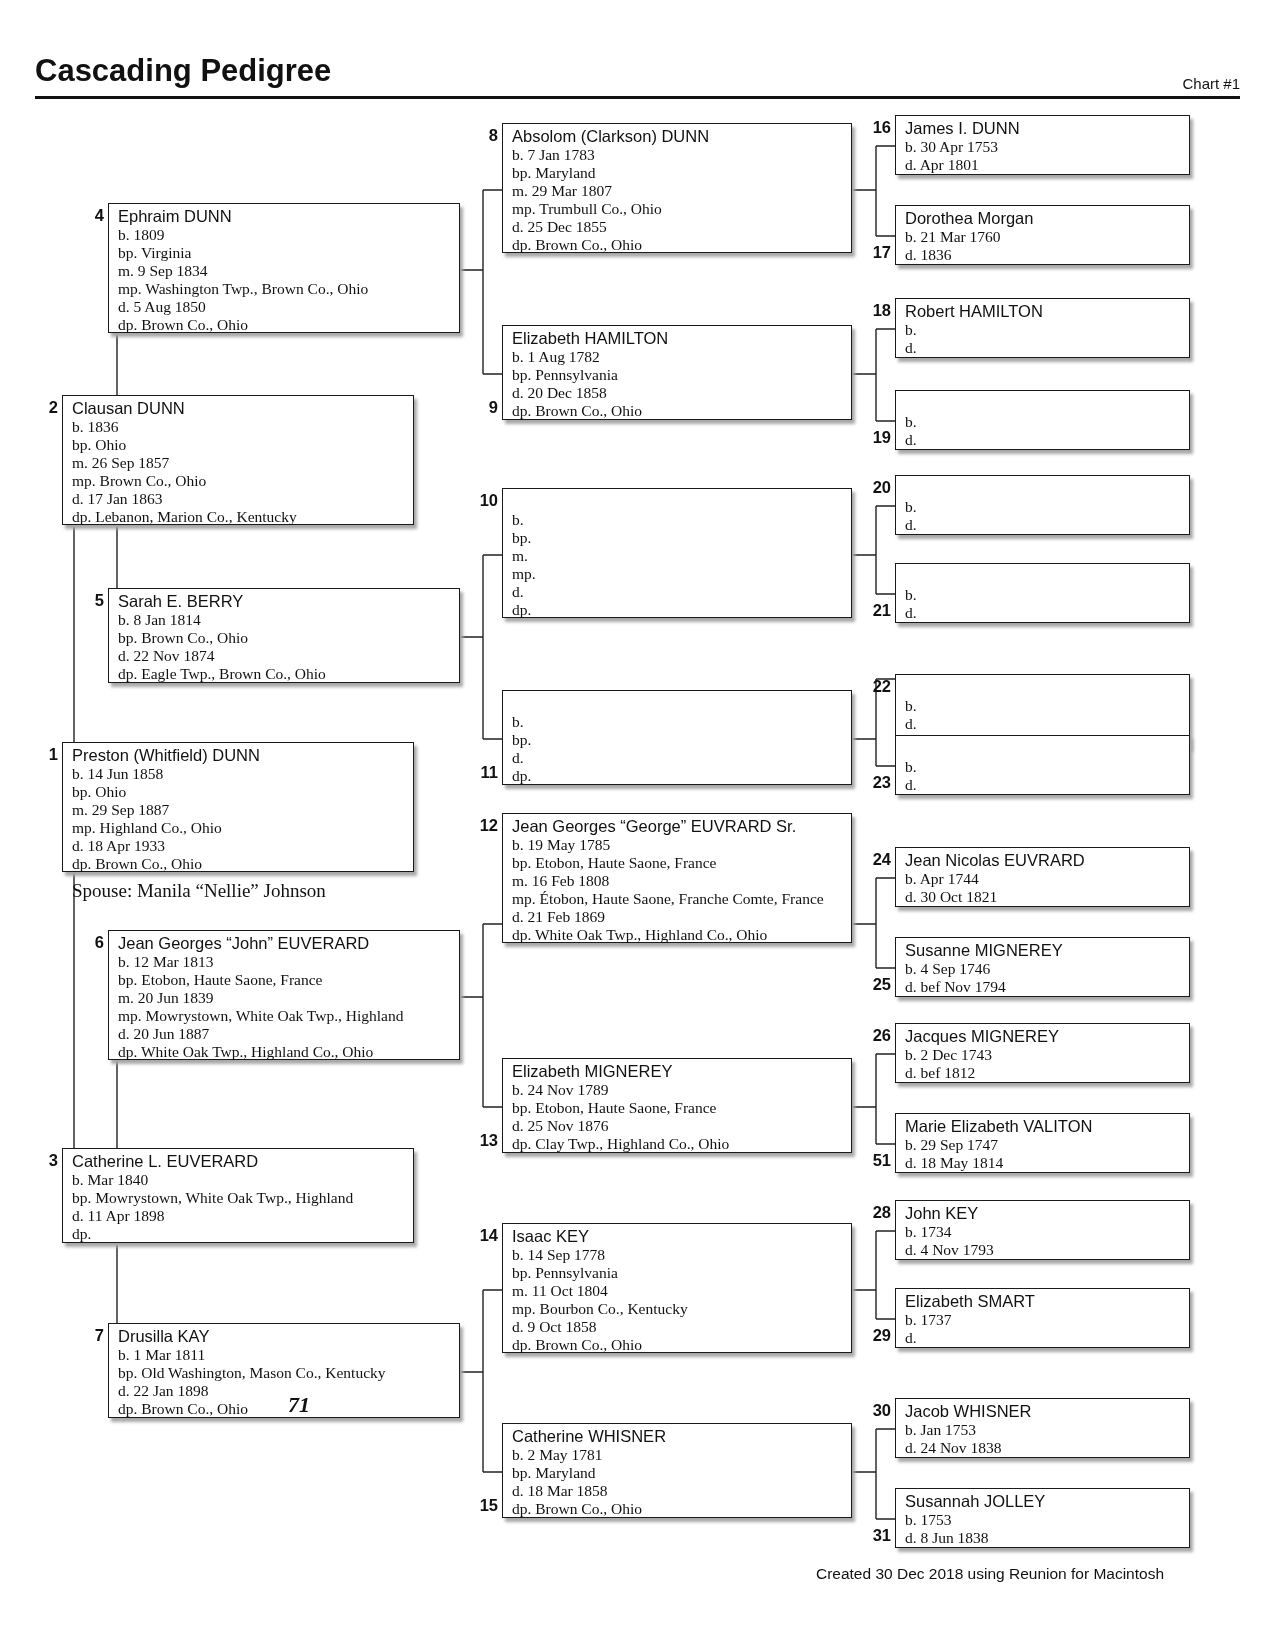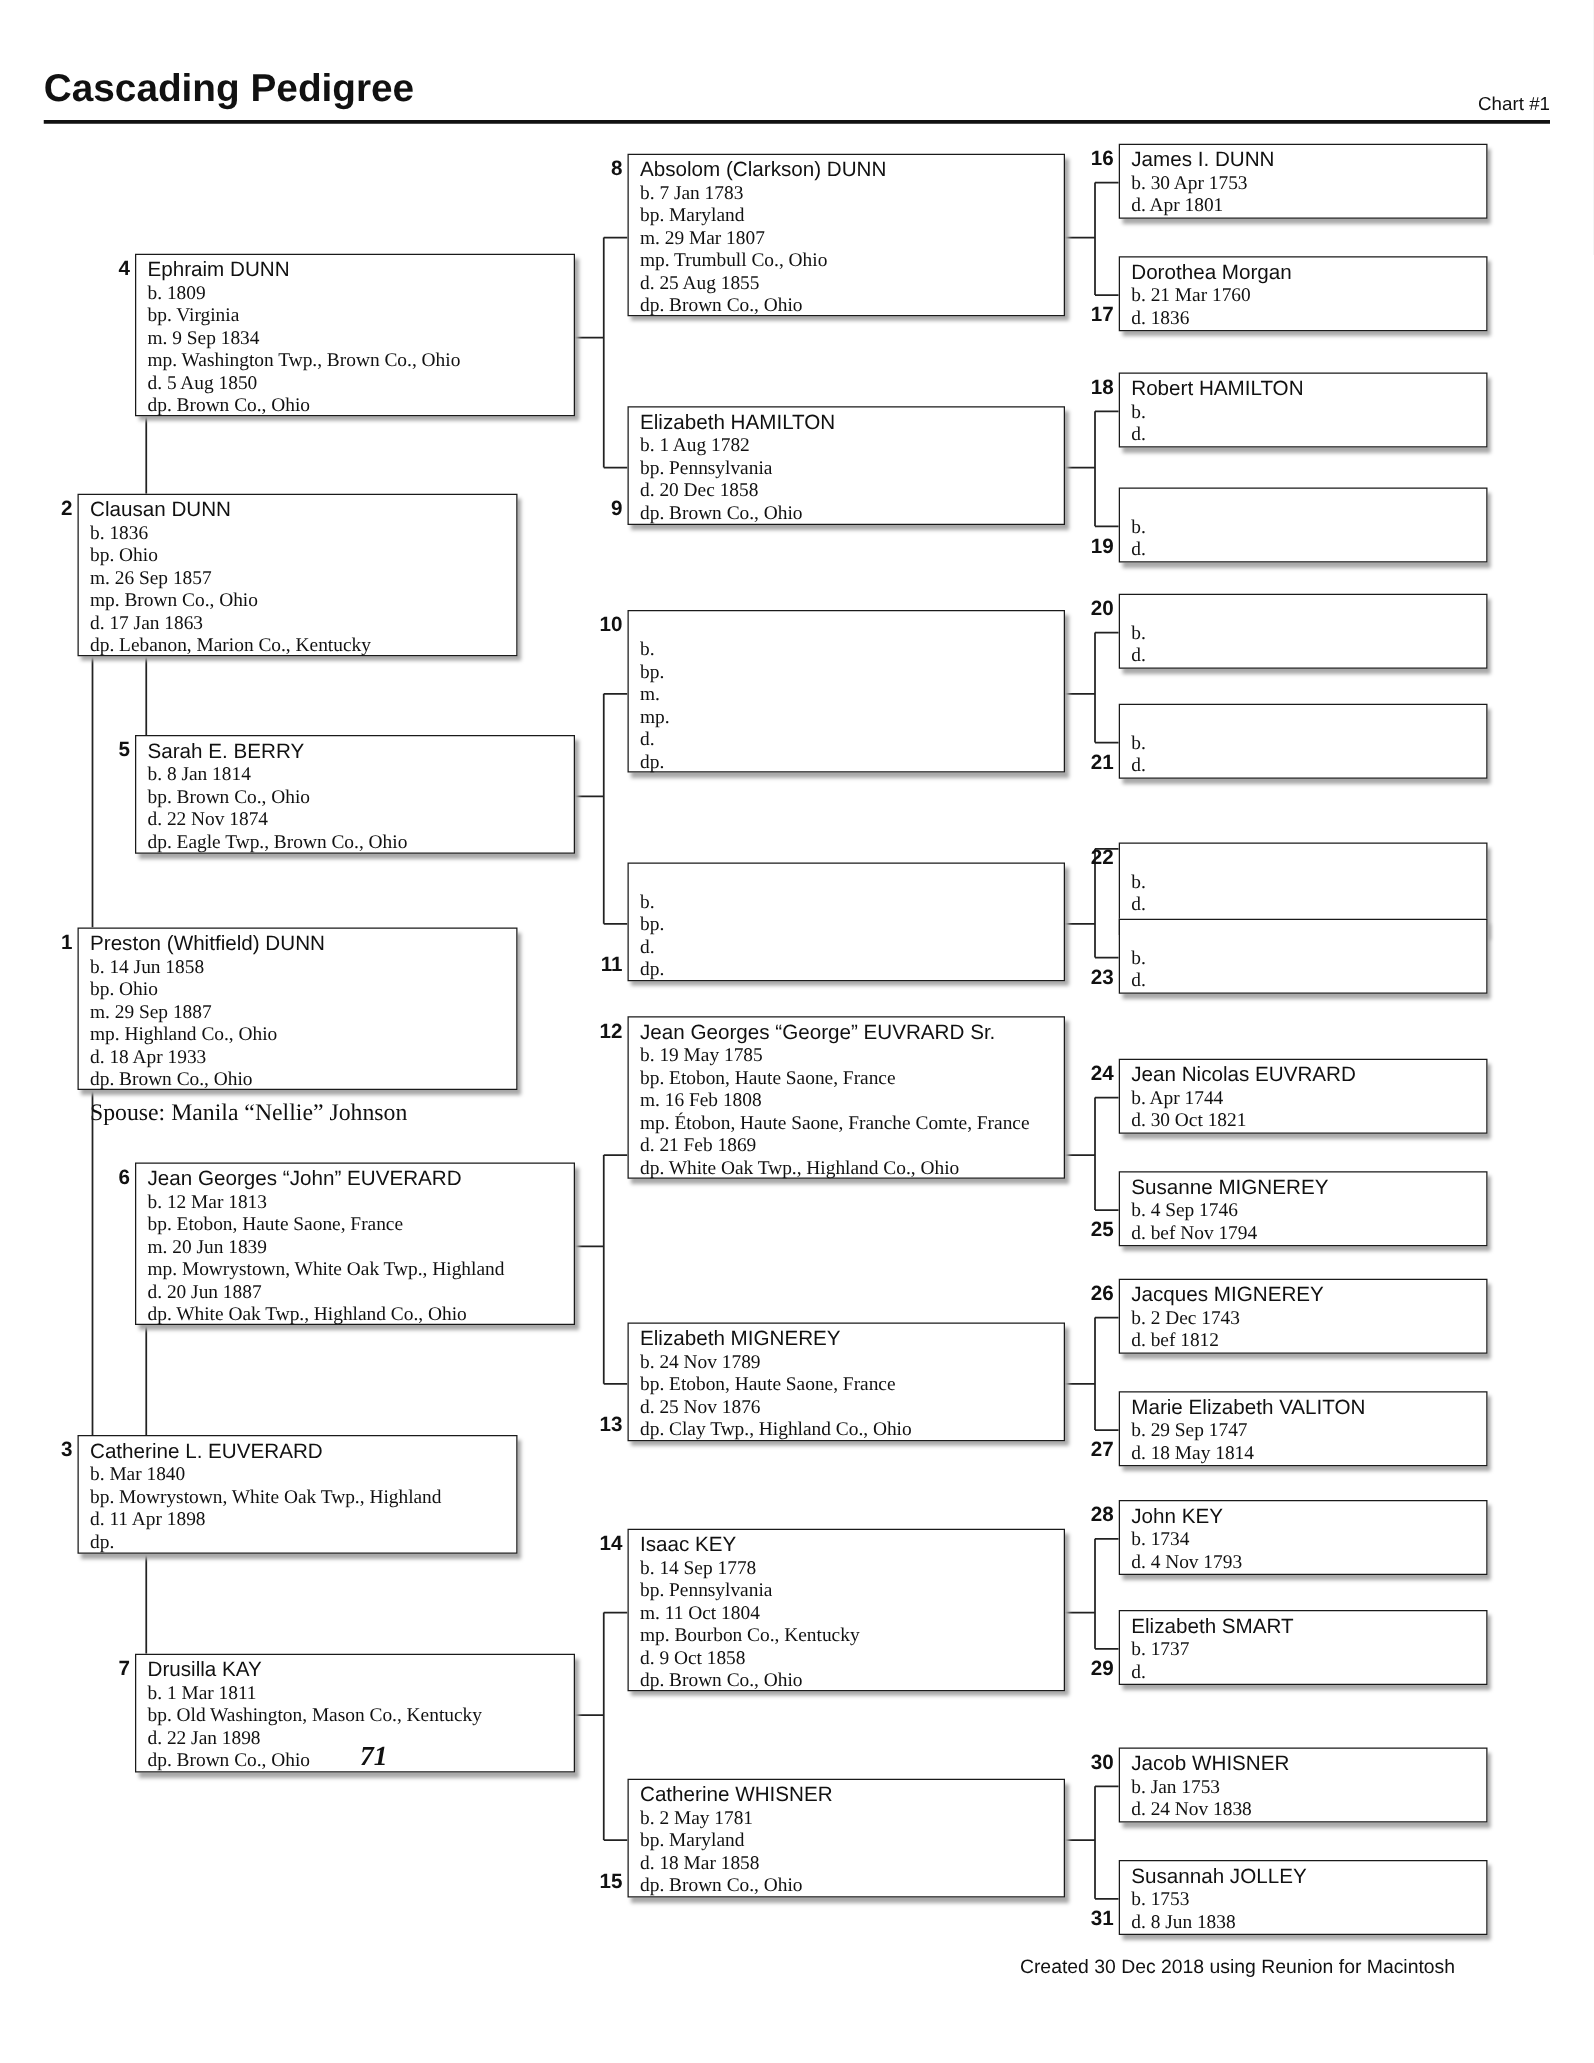--- a/index.html
+++ b/index.html
@@ -123,21 +123,21 @@
 dp. Brown Co., Ohio</div>
   </div>
 
   <div class="pbox" style="left:502px;top:123px;width:350px;height:130px">
     <span class="num nt">8</span>
     <div class="pname">Absolom (Clarkson) DUNN</div>
     <div class="plines">b. 7 Jan 1783
 bp. Maryland
 m. 29 Mar 1807
 mp. Trumbull Co., Ohio
-d. 25 Aug 1855
+d. 25 Dec 1855
 dp. Brown Co., Ohio</div>
   </div>
 
   <div class="pbox" style="left:502px;top:325px;width:350px;height:95px">
     <span class="num nb">9</span>
     <div class="pname">Elizabeth HAMILTON</div>
     <div class="plines">b. 1 Aug 1782
 bp. Pennsylvania
 d. 20 Dec 1858
 dp. Brown Co., Ohio</div>
@@ -274,21 +274,21 @@
   </div>
 
   <div class="pbox" style="left:895px;top:1023px;width:295px;height:60px">
     <span class="num nt">26</span>
     <div class="pname">Jacques MIGNEREY</div>
     <div class="plines">b. 2 Dec 1743
 d. bef 1812</div>
   </div>
 
   <div class="pbox" style="left:895px;top:1113px;width:295px;height:60px">
-    <span class="num nb">27</span>
+    <span class="num nb">51</span>
     <div class="pname">Marie Elizabeth VALITON</div>
     <div class="plines">b. 29 Sep 1747
 d. 18 May 1814</div>
   </div>
 
   <div class="pbox" style="left:895px;top:1200px;width:295px;height:60px">
     <span class="num nt">28</span>
     <div class="pname">John KEY</div>
     <div class="plines">b. 1734
 d. 4 Nov 1793</div>

